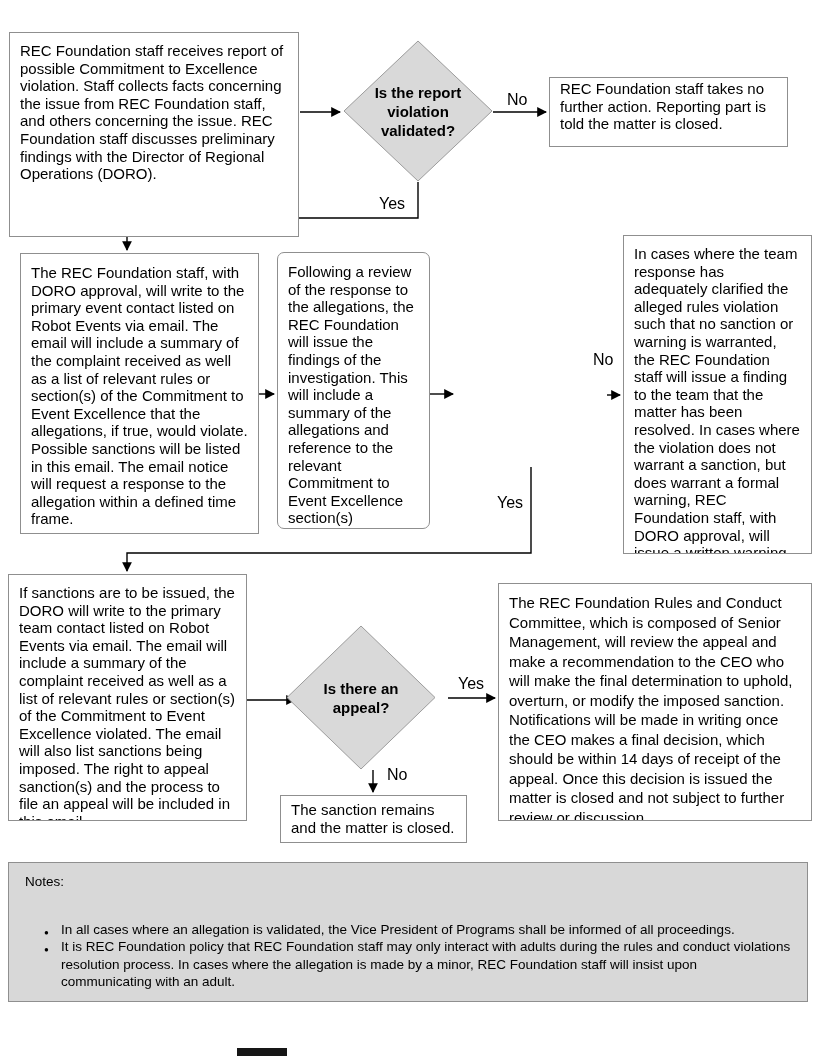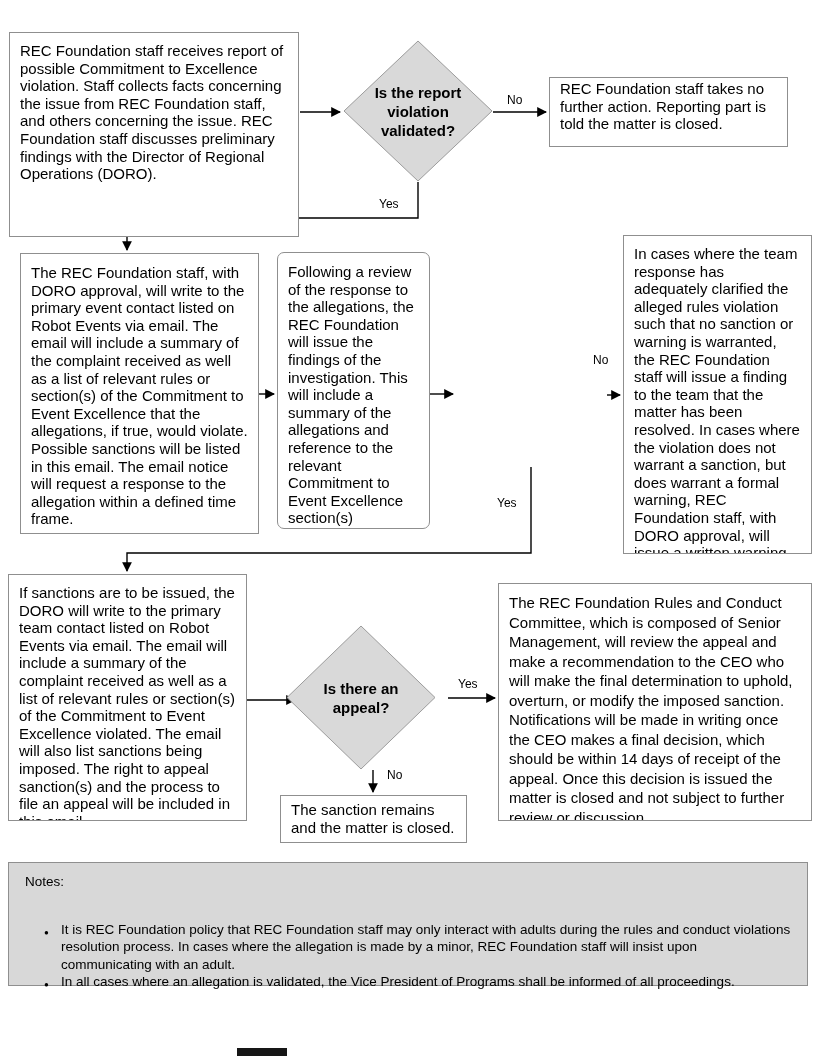--- a/index.html
+++ b/index.html
@@ -28,29 +28,29 @@
   .diamond svg{position:absolute;left:0;top:0;width:100%;height:100%;}
   .dtext{
     position:absolute;left:0;top:0;right:0;bottom:0;
     display:flex;align-items:center;justify-content:center;
     text-align:center;font-weight:bold;font-size:15px;line-height:19px;
   }
   .dtext span{display:block;}
   .d1 .dtext span{width:92px;}
   .d2 .dtext span{width:92px;}
   .d3 .dtext span{width:116px;}
-  .edge-label{position:absolute;font-size:12px;line-height:16px;}
+  .edge-label{position:absolute;font-size:16px;line-height:16px;}
   .l-v-no{left:507px;top:92px;}
   .l-v-yes{left:379px;top:196px;}
   .l-s-no{left:593px;top:352px;}
   .l-s-yes{left:497px;top:495px;}
   .l-a-yes{left:458px;top:676px;}
   .l-a-no{left:387px;top:767px;}
   .notes{
-    position:absolute;left:8px;top:862px;width:800px;height:124px;
+    position:absolute;left:8px;top:862px;width:800px;height:140px;
     background:#d8d8d8;border:1px solid #8f8f8f;box-sizing:border-box;
     padding:10px 16px;font-size:13.5px;line-height:17.5px;
   }
   .notes-title{font-size:13.5px;}
   .notes-list{margin:30px 0 0 0;padding:0 0 0 23px;list-style:none;}
   .notes-list li{position:relative;padding-left:13px;}
   .notes-list li::before{
     content:"●";position:absolute;left:-4px;top:3px;font-size:8px;
   }
   .artifact{position:absolute;left:237px;top:1048px;width:50px;height:8px;background:#161616;}
@@ -120,20 +120,20 @@
   <div class="pbox b-appeal-review">The REC Foundation Rules and Conduct Committee, which is composed of Senior Management, will review the appeal and make a recommendation to the CEO who will make the final determination to uphold, overturn, or modify the imposed sanction. Notifications will be made in writing once the CEO makes a final decision, which should be within 14 days of receipt of the appeal. Once this decision is issued the matter is closed and not subject to further review or discussion.</div>
 
   <div class="edge-label l-a-yes">Yes</div>
   <div class="edge-label l-a-no">No</div>
 
   <div class="pbox b-sanction-remains">The sanction remains and the matter is closed.</div>
 
   <div class="notes">
     <div class="notes-title">Notes:</div>
     <ul class="notes-list">
+      <li>In all cases where an allegation is validated, the Vice President of Programs shall be informed of all proceedings.</li>
       <li>It is REC Foundation policy that REC Foundation staff may only interact with adults during the rules and conduct violations resolution process. In cases where the allegation is made by a minor, REC Foundation staff will insist upon communicating with an adult.</li>
-      <li>In all cases where an allegation is validated, the Vice President of Programs shall be informed of all proceedings.</li>
     </ul>
   </div>
 
   <div class="artifact"></div>
 
 </div>
 
 </body></html>

